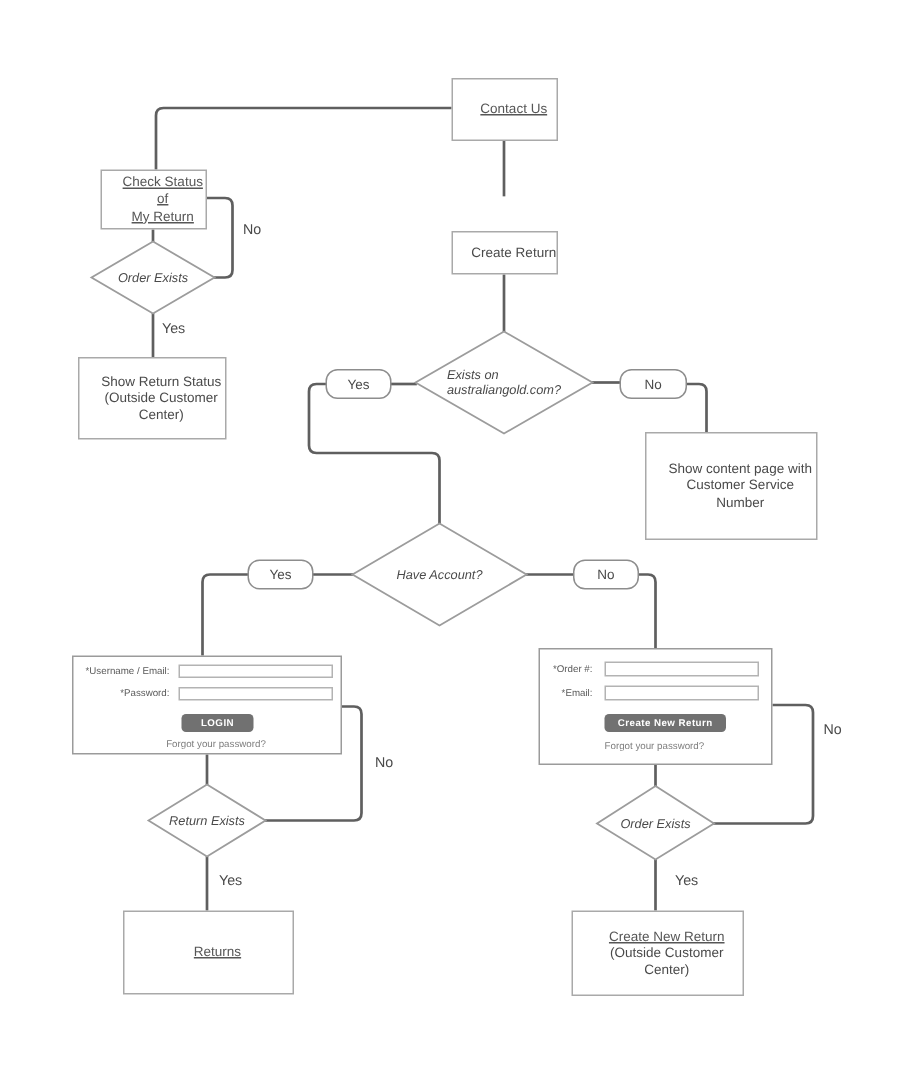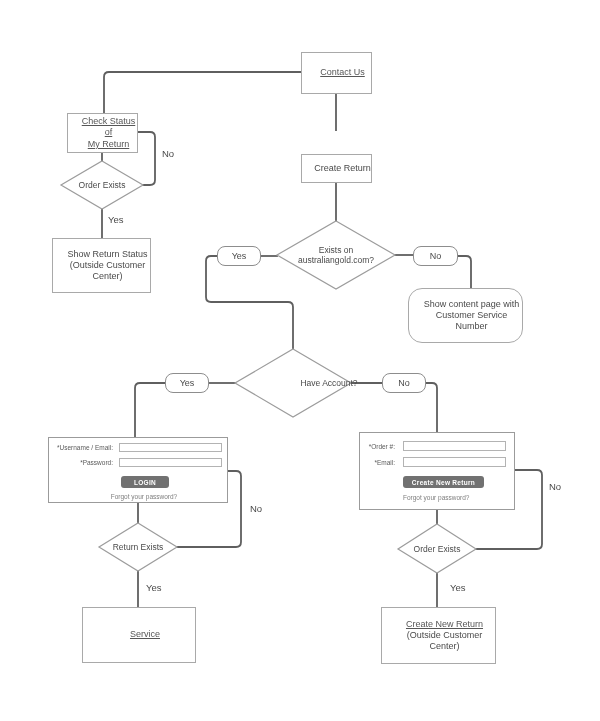--- a/index.html
+++ b/index.html
@@ -16,21 +16,21 @@
     font-size:9px;line-height:1.25;white-space:pre-line;box-sizing:border-box;padding-left:12px;
   }
   .node.link, .linktext{text-decoration:underline;color:#565656;}
   .node .sub{text-decoration:none;display:block;}
   .pill{
     position:absolute;z-index:2;background:#ffffff;border:1.5px solid #8d8d8d;border-radius:8px;
     display:flex;align-items:center;justify-content:center;font-size:9px;box-sizing:border-box;
   }
   .dlabel{
     position:absolute;z-index:2;transform:translate(-50%,-50%);
-    font-size:8.5px;line-height:1.2;text-align:center;white-space:pre-line;
+    font-size:8.5px;line-height:1.2;white-space:pre-line;font-style:italic;
   }
   .blabel{position:absolute;z-index:2;font-size:9.5px;}
   .panel{
     position:absolute;z-index:2;background:#ffffff;border:1.3px solid #9b9b9b;box-sizing:border-box;
   }
   .panel .flabel{position:absolute;font-size:6.5px;color:#5a5a5a;text-align:right;}
   .panel input{
     position:absolute;border:1px solid #b3b3b3;background:#ffffff;box-sizing:border-box;
     font-size:6px;padding:0 2px;outline:none;
   }
@@ -80,35 +80,35 @@
 
   <div class="node link" style="left:67px;top:113px;width:71px;height:40px;">Check Status of
 My Return</div>
 
   <div class="node" style="left:301px;top:130px;width:71px;height:29px;margin-top:24px;">Create Return</div>
 
   <div class="node" style="left:52px;top:238px;width:99px;height:55px;">Show Return Status
 (Outside Customer
 Center)</div>
 
-  <div class="node" style="left:408px;top:288px;width:115px;height:55px;border-radius:14px;">Show content page with
+  <div class="node" style="left:430px;top:288px;width:115px;height:72px;">Show content page with
 Customer Service Number</div>
 
-  <div class="node link" style="left:82px;top:607px;width:114px;height:56px;">Service</div>
+  <div class="node link" style="left:82px;top:607px;width:114px;height:56px;">Returns</div>
 
   <div class="node" style="left:381px;top:607px;width:115px;height:57px;flex-direction:column;">
     <span class="linktext">Create New Return</span>
     <span class="sub">(Outside Customer
 Center)</span>
   </div>
 
   <div class="dlabel" style="left:102px;top:185px;">Order Exists</div>
   <div class="dlabel" style="left:336px;top:255px;">Exists on
 australiangold.com?</div>
-  <div class="dlabel" style="left:293px;top:383px;margin-left:36px;">Have Account?</div>
+  <div class="dlabel" style="left:293px;top:383px;">Have Account?</div>
   <div class="dlabel" style="left:138px;top:547px;">Return Exists</div>
   <div class="dlabel" style="left:437px;top:549px;">Order Exists</div>
 
   <div class="pill" style="left:217px;top:246px;width:44px;height:20px;">Yes</div>
   <div class="pill" style="left:413px;top:246px;width:45px;height:20px;">No</div>
   <div class="pill" style="left:165px;top:373px;width:44px;height:20px;">Yes</div>
   <div class="pill" style="left:382px;top:373px;width:44px;height:20px;">No</div>
 
   <div class="blabel" style="left:162px;top:148px;">No</div>
   <div class="blabel" style="left:108px;top:214px;">Yes</div>

